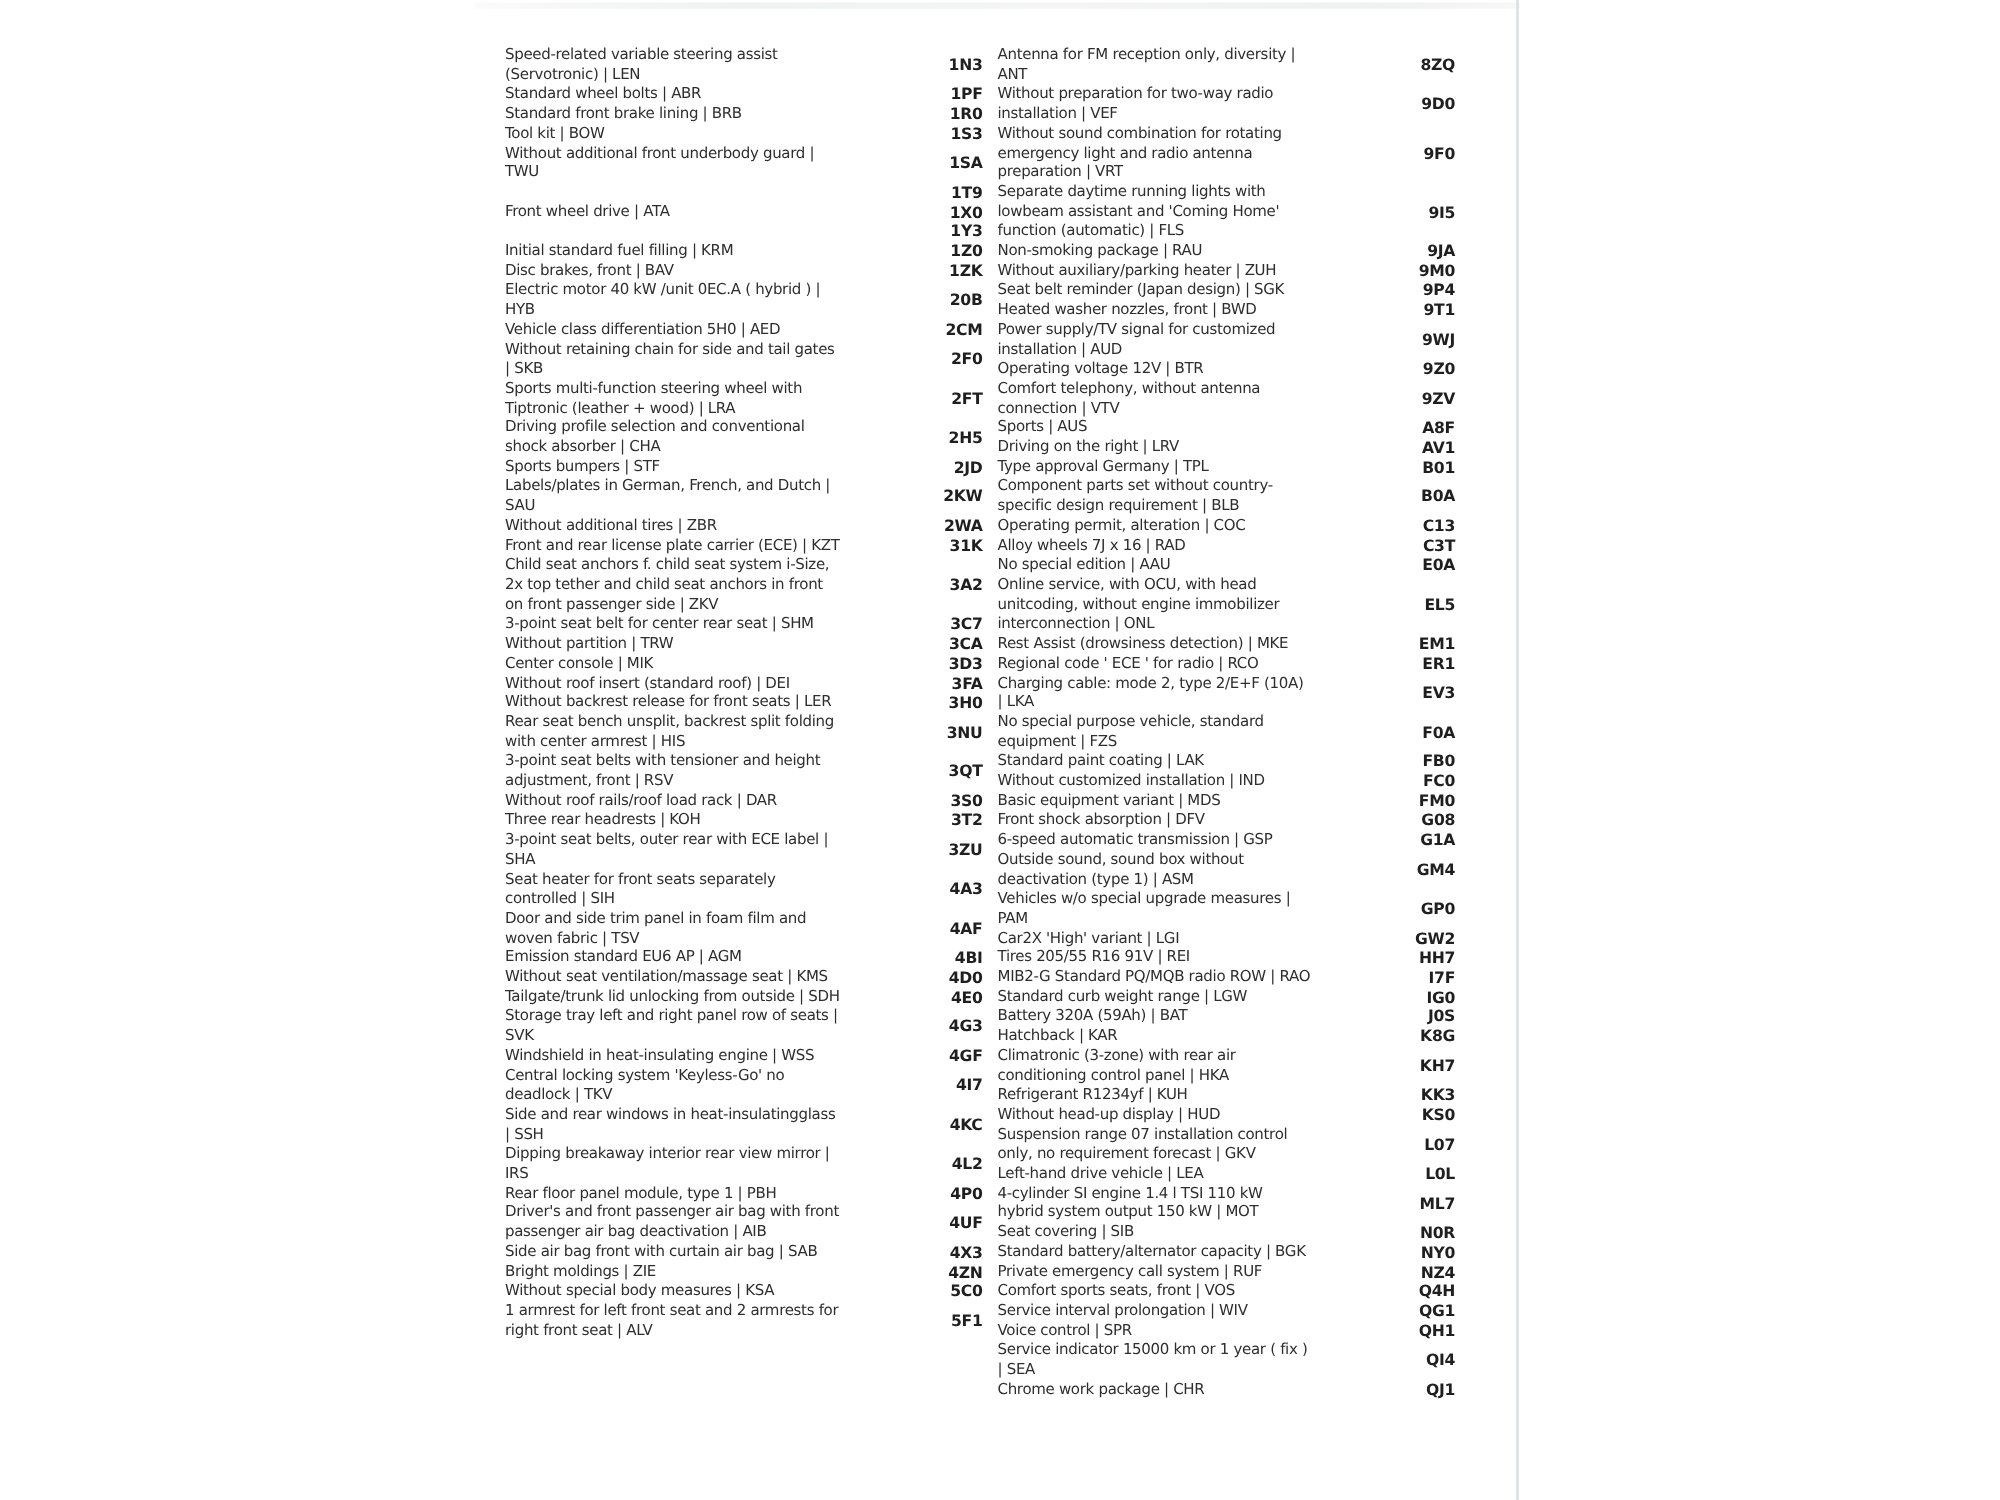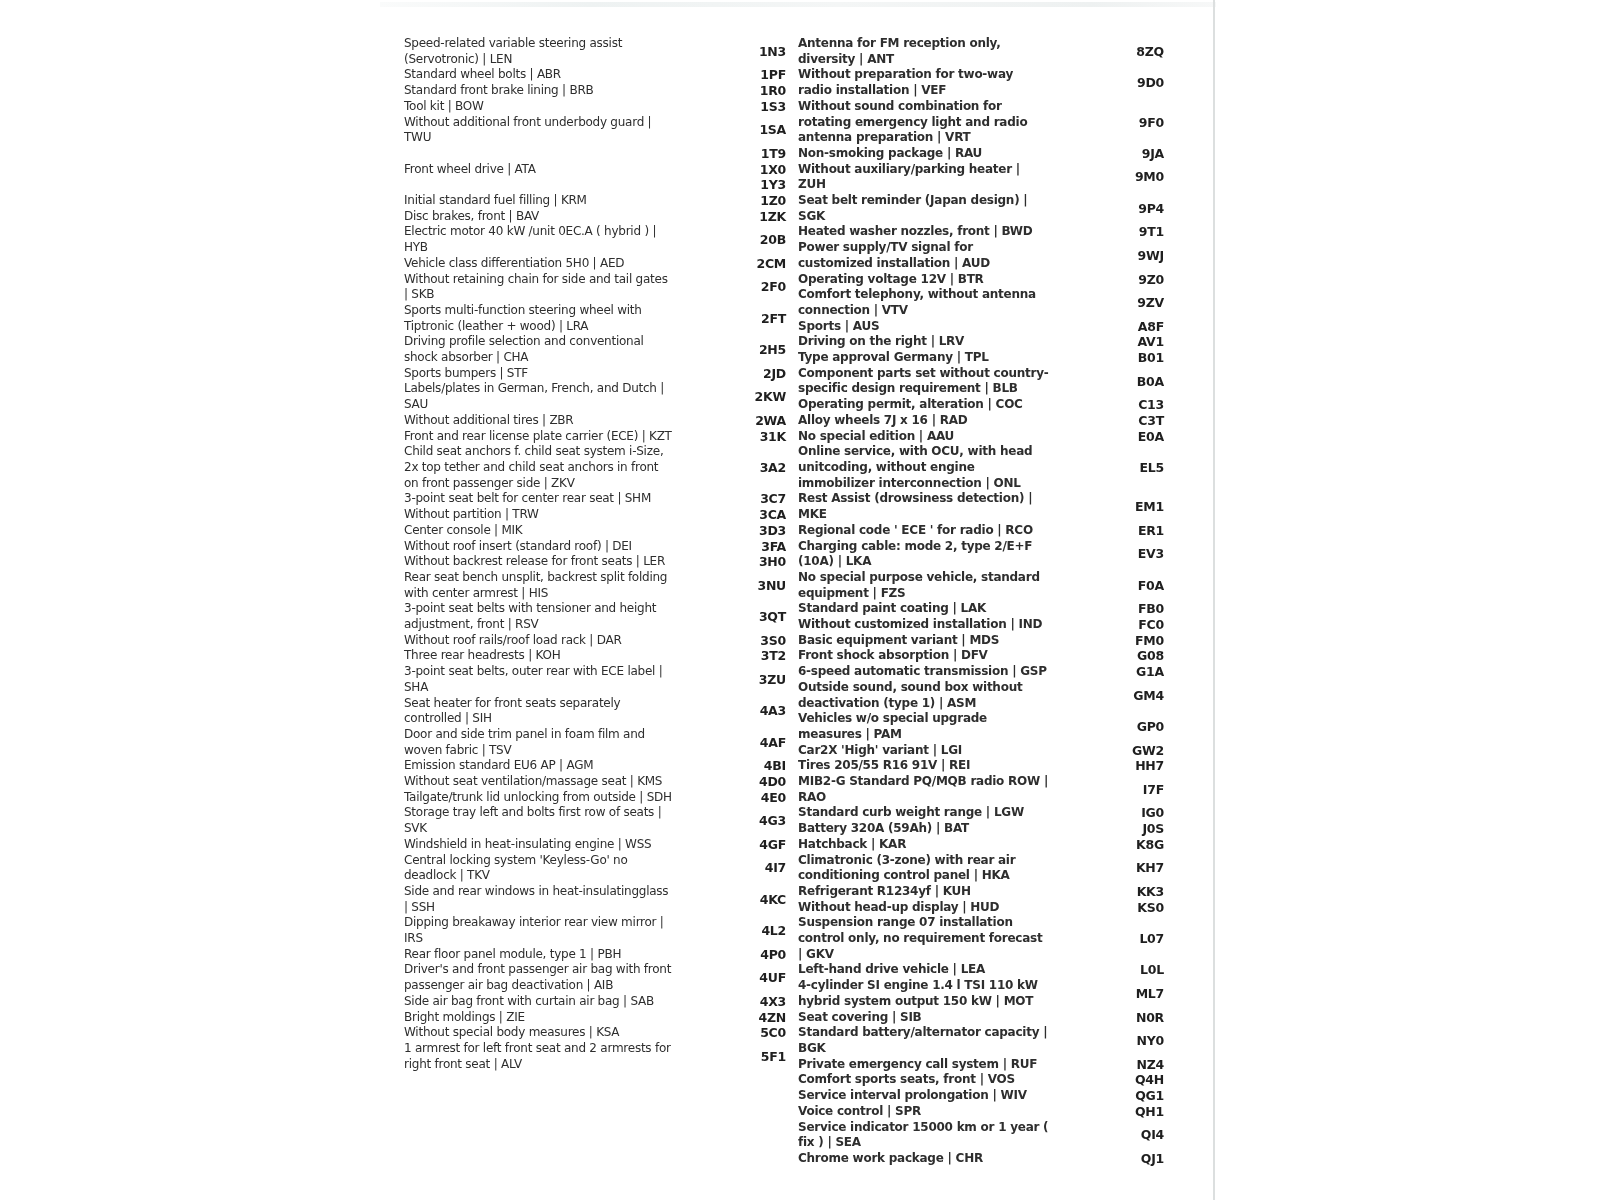--- a/index.html
+++ b/index.html
@@ -47,21 +47,21 @@
     width: 366px;
   }
   .row {
     display: flex;
     align-items: center;
   }
   .desc {
     color: #2e2e2e;
   }
   .options-table.left .desc { width: 270px; }
-  .options-table.right .desc { width: 252px; font-weight: bold; }
+  .options-table.right .desc { width: 252px; }
   .code {
     flex: 1;
     text-align: right;
     font-weight: 700;
     font-size: 12.5px;
     color: #1f1f1f;
     align-self: center;
   }
 </style>
 </head>
@@ -203,21 +203,21 @@
     </div>
     <div class="row">
       <div class="desc">Without seat ventilation/massage seat | KMS</div>
       <div class="code">4D0</div>
     </div>
     <div class="row">
       <div class="desc">Tailgate/trunk lid unlocking from outside | SDH</div>
       <div class="code">4E0</div>
     </div>
     <div class="row">
-      <div class="desc">Storage tray left and bolts first row of seats | SVK</div>
+      <div class="desc">Storage tray left and right panel row of seats | SVK</div>
       <div class="code">4G3</div>
     </div>
     <div class="row">
       <div class="desc">Windshield in heat-insulating engine | WSS</div>
       <div class="code">4GF</div>
     </div>
     <div class="row">
       <div class="desc">Central locking system 'Keyless-Go' no deadlock | TKV</div>
       <div class="code">4I7</div>
     </div>
@@ -262,20 +262,24 @@
     </div>
     <div class="row">
       <div class="desc">Without preparation for two-way radio installation | VEF</div>
       <div class="code">9D0</div>
     </div>
     <div class="row">
       <div class="desc">Without sound combination for rotating emergency light and radio antenna preparation | VRT</div>
       <div class="code">9F0</div>
     </div>
     <div class="row">
+      <div class="desc">Separate daytime running lights with lowbeam assistant and 'Coming Home' function (automatic) | FLS</div>
+      <div class="code">9I5</div>
+    </div>
+    <div class="row">
       <div class="desc">Non-smoking package | RAU</div>
       <div class="code">9JA</div>
     </div>
     <div class="row">
       <div class="desc">Without auxiliary/parking heater | ZUH</div>
       <div class="code">9M0</div>
     </div>
     <div class="row">
       <div class="desc">Seat belt reminder (Japan design) | SGK</div>
       <div class="code">9P4</div>

